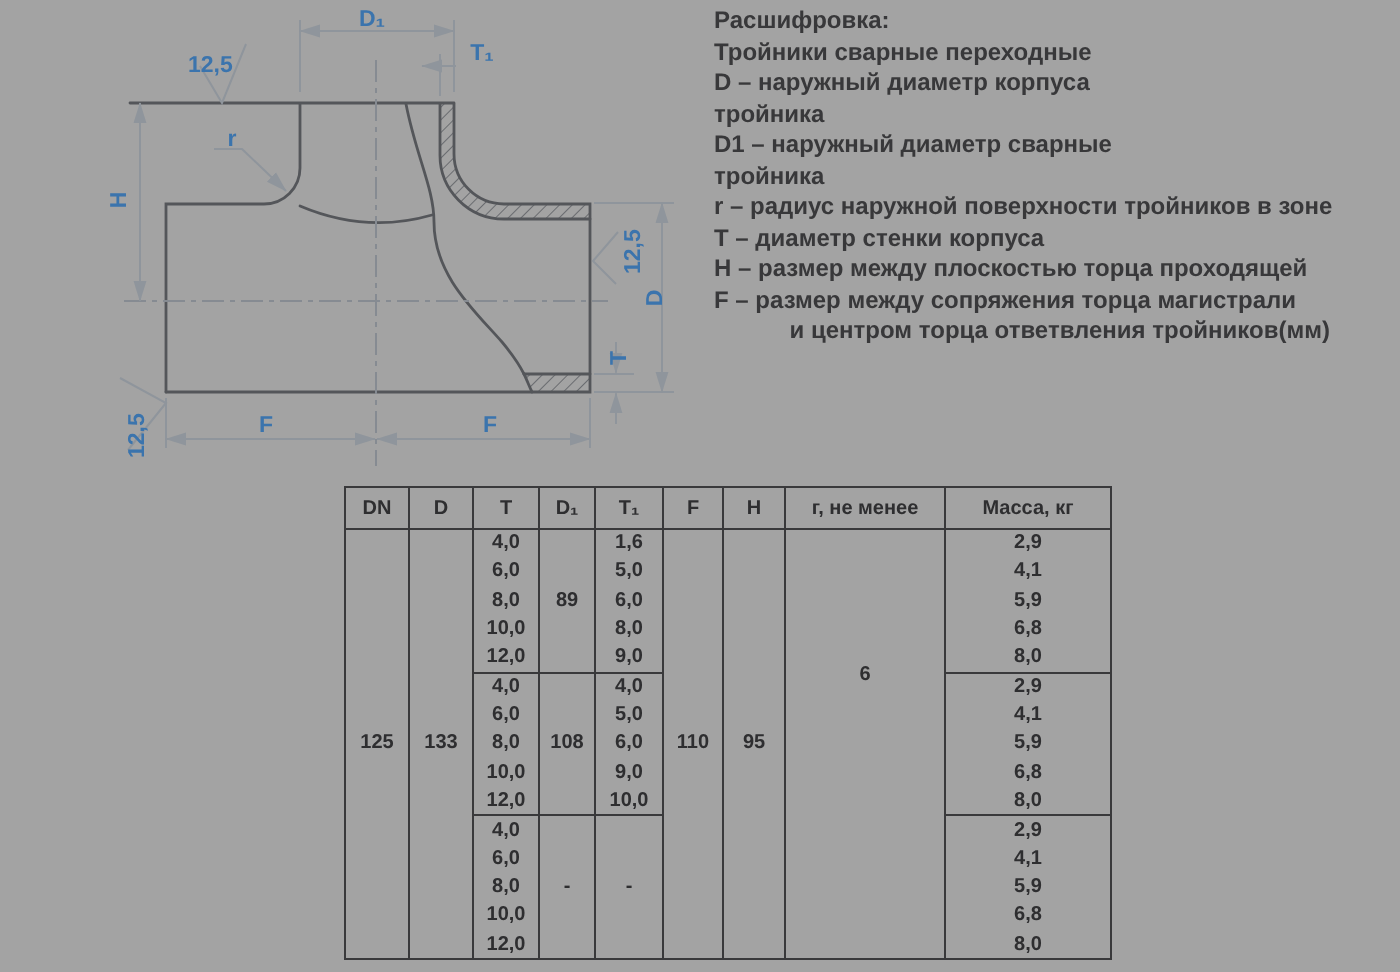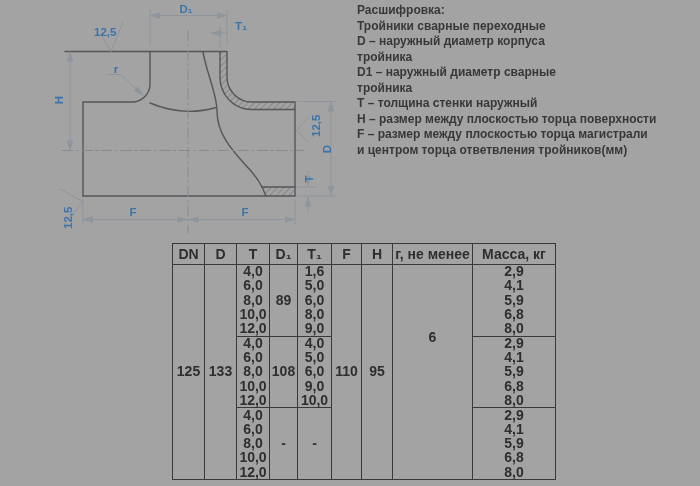--- a/index.html
+++ b/index.html
@@ -8,25 +8,25 @@
   
   #drawing{position:absolute;left:0;top:0;}
   .ol{stroke:#54565a;stroke-width:1.4;fill:none;stroke-linecap:round;}
   .cl{stroke:#868b92;stroke-width:1;fill:none;stroke-dasharray:11 3 2.5 3;}
   .dl{stroke:#8f959c;stroke-width:1;fill:none;}
   .lbl{fill:#3b74ad;font-size:11.5px;font-weight:bold;}
   
   #legend{position:absolute;left:357px;top:3px;width:308px;color:#38383a;
           font-size:12px;font-weight:bold;line-height:15.5px;}
   .lline{white-space:nowrap;height:15.5px;}
-  .lline.last{display:flex;justify-content:flex-start;}
+  .lline.last{display:flex;justify-content:flex-end;}
   
   #tablewrap{position:absolute;left:172px;top:243px;}
   table{border-collapse:collapse;table-layout:fixed;width:383px;
-        font-size:14px;font-weight:bold;color:#2e2e30;}
+        font-size:10px;font-weight:bold;color:#2e2e30;}
   th,td{border-left:1.2px solid #39393b;border-right:1.2px solid #39393b;
         text-align:center;padding:0;}
   table{border:1.6px solid #39393b;}
   thead tr{height:21px;}
   thead th{border-bottom:1.2px solid #39393b;font-weight:bold;}
   tbody tr{height:14.33px;}
   tbody td{line-height:13px;}
   td.ge{border-bottom:1.2px solid #39393b;}
   td.rcell{vertical-align:top;padding-top:66px;}
 </style>
@@ -96,23 +96,24 @@
     <text class="lbl" transform="translate(320,137) rotate(-90)">12,5</text>
   </svg>
 
   <div id="legend">
     <div class="lline">Расшифровка:</div>
     <div class="lline">Тройники сварные переходные</div>
     <div class="lline">D – наружный диаметр корпуса</div>
     <div class="lline">тройника</div>
     <div class="lline">D1 – наружный диаметр сварные</div>
     <div class="lline">тройника</div>
-    <div class="lline">T – толщина стенки наружный</div>
-    <div class="lline">H – размер между плоскостью торца поверхности</div>
-    <div class="lline">F – размер между плоскостью торца магистрали</div>
+    <div class="lline">r – радиус наружной поверхности тройников в зоне</div>
+    <div class="lline">T – диаметр стенки корпуса</div>
+    <div class="lline">H – размер между плоскостью торца проходящей</div>
+    <div class="lline">F – размер между сопряжения торца магистрали</div>
     <div class="lline last">
       <span>и центром торца ответвления тройников</span>
       <span>(мм)</span>
     </div>
   </div>
 
   <div id="tablewrap">
     <table>
       <colgroup>
         <col style="width:32px">

